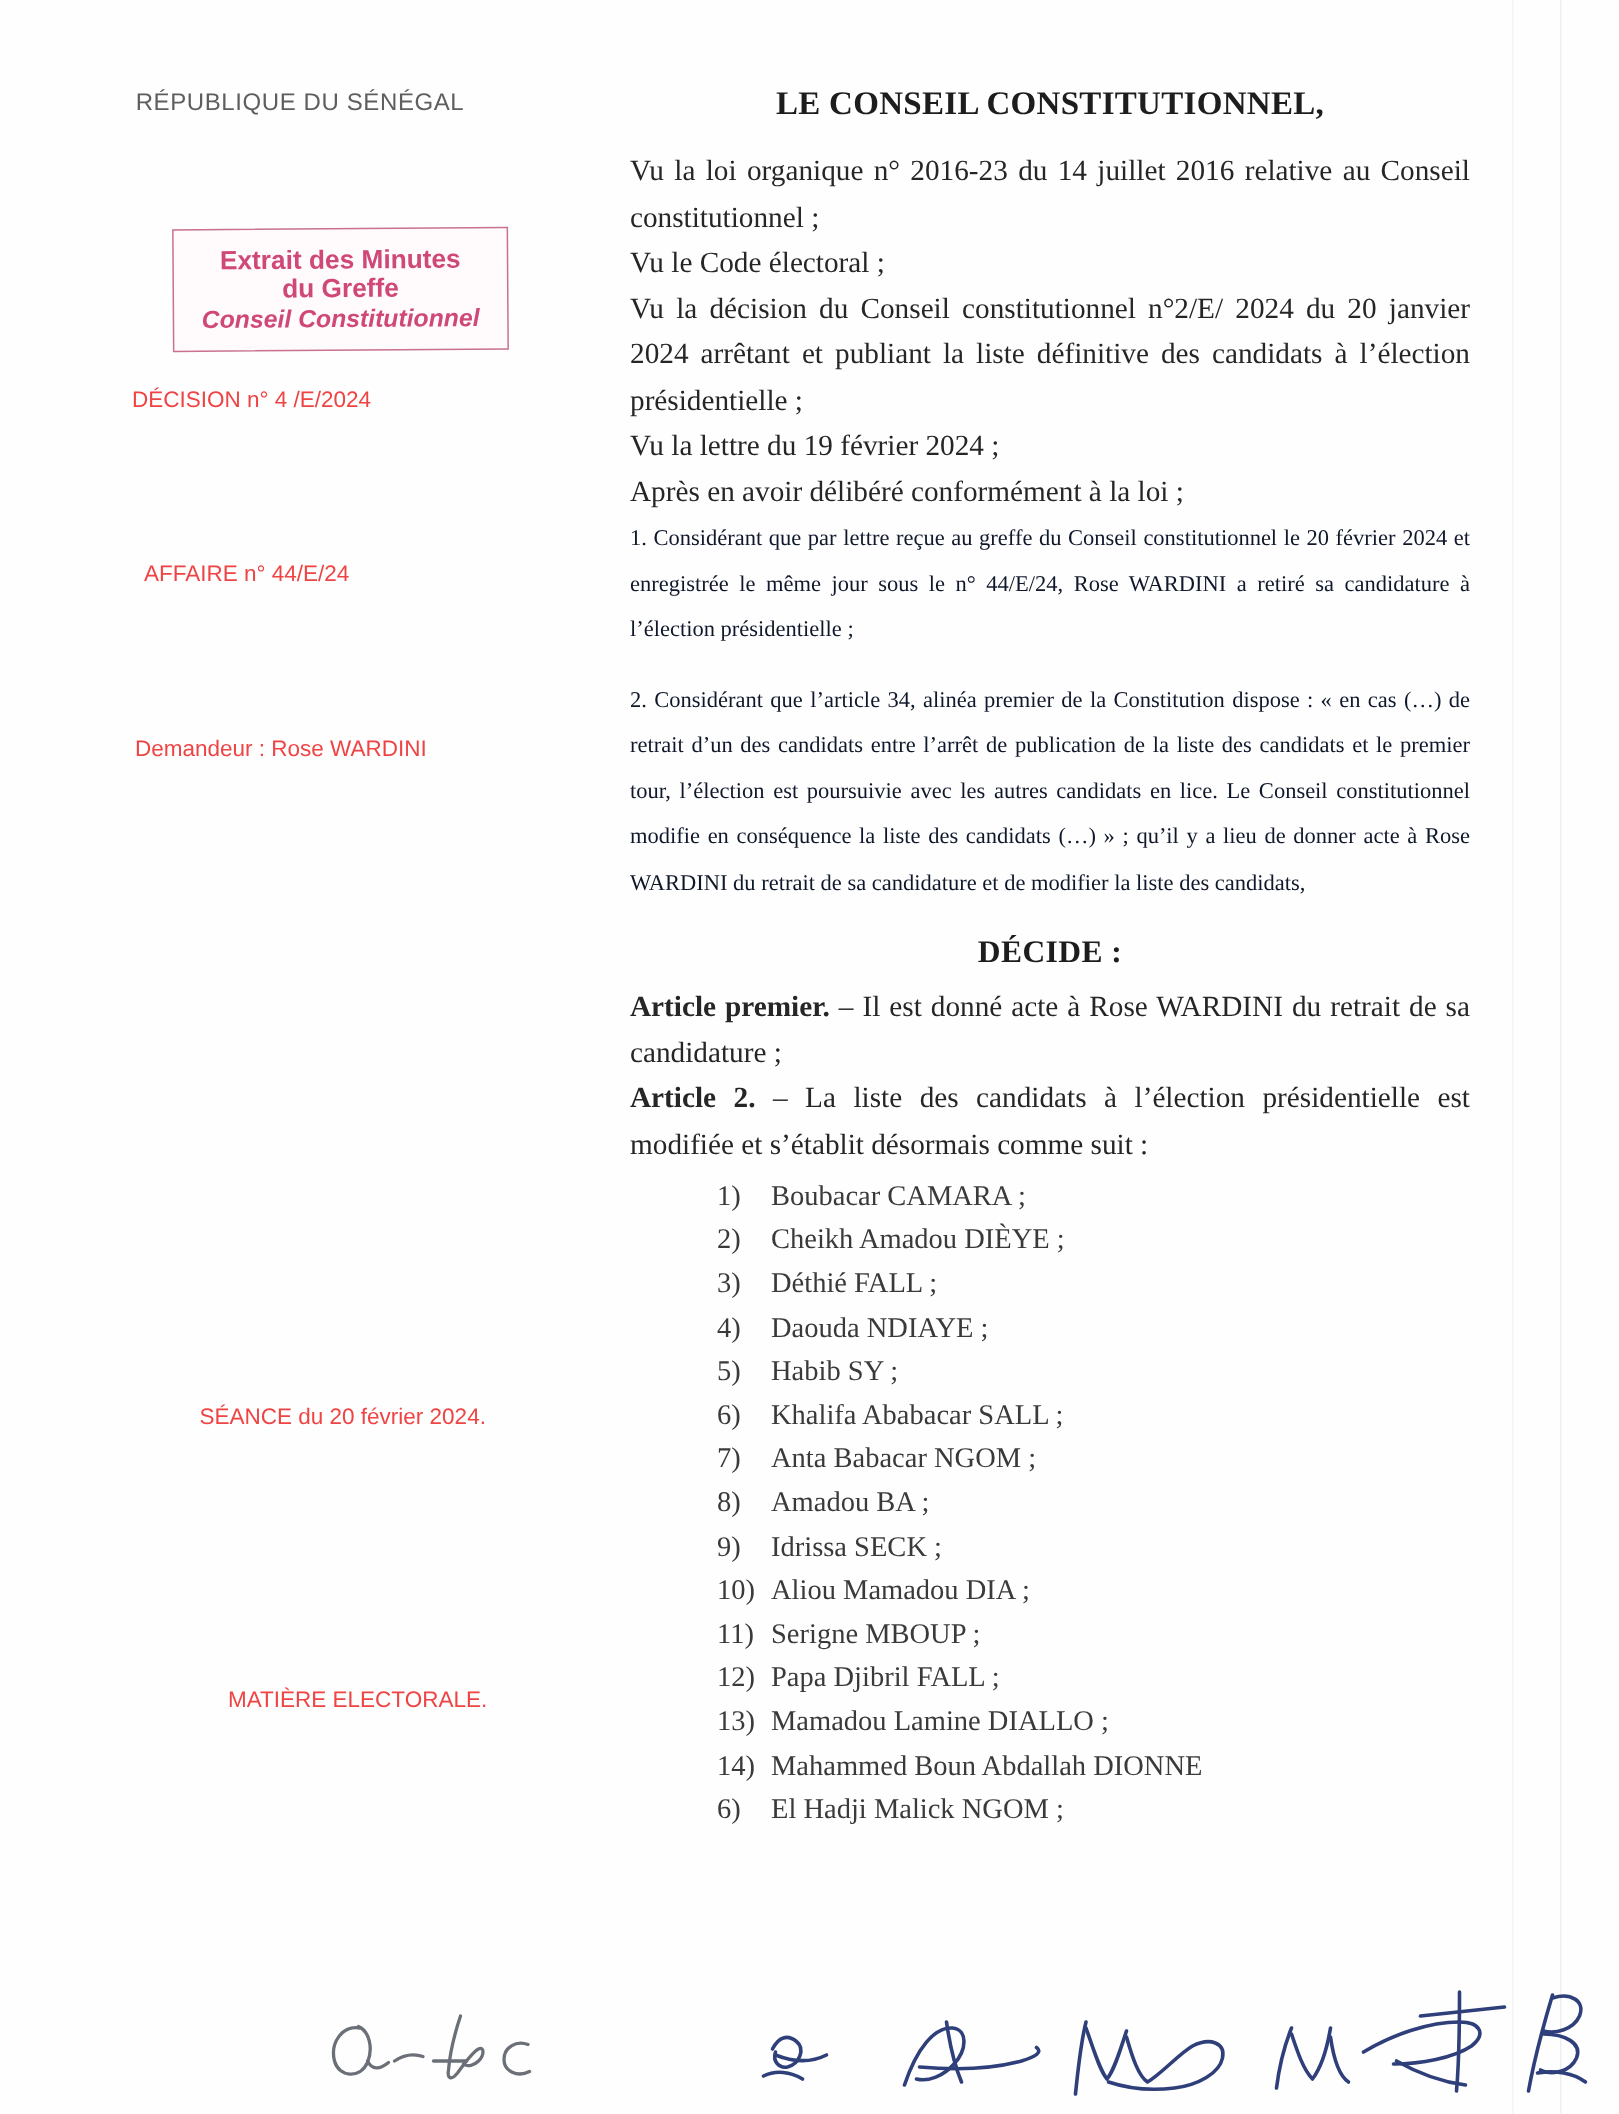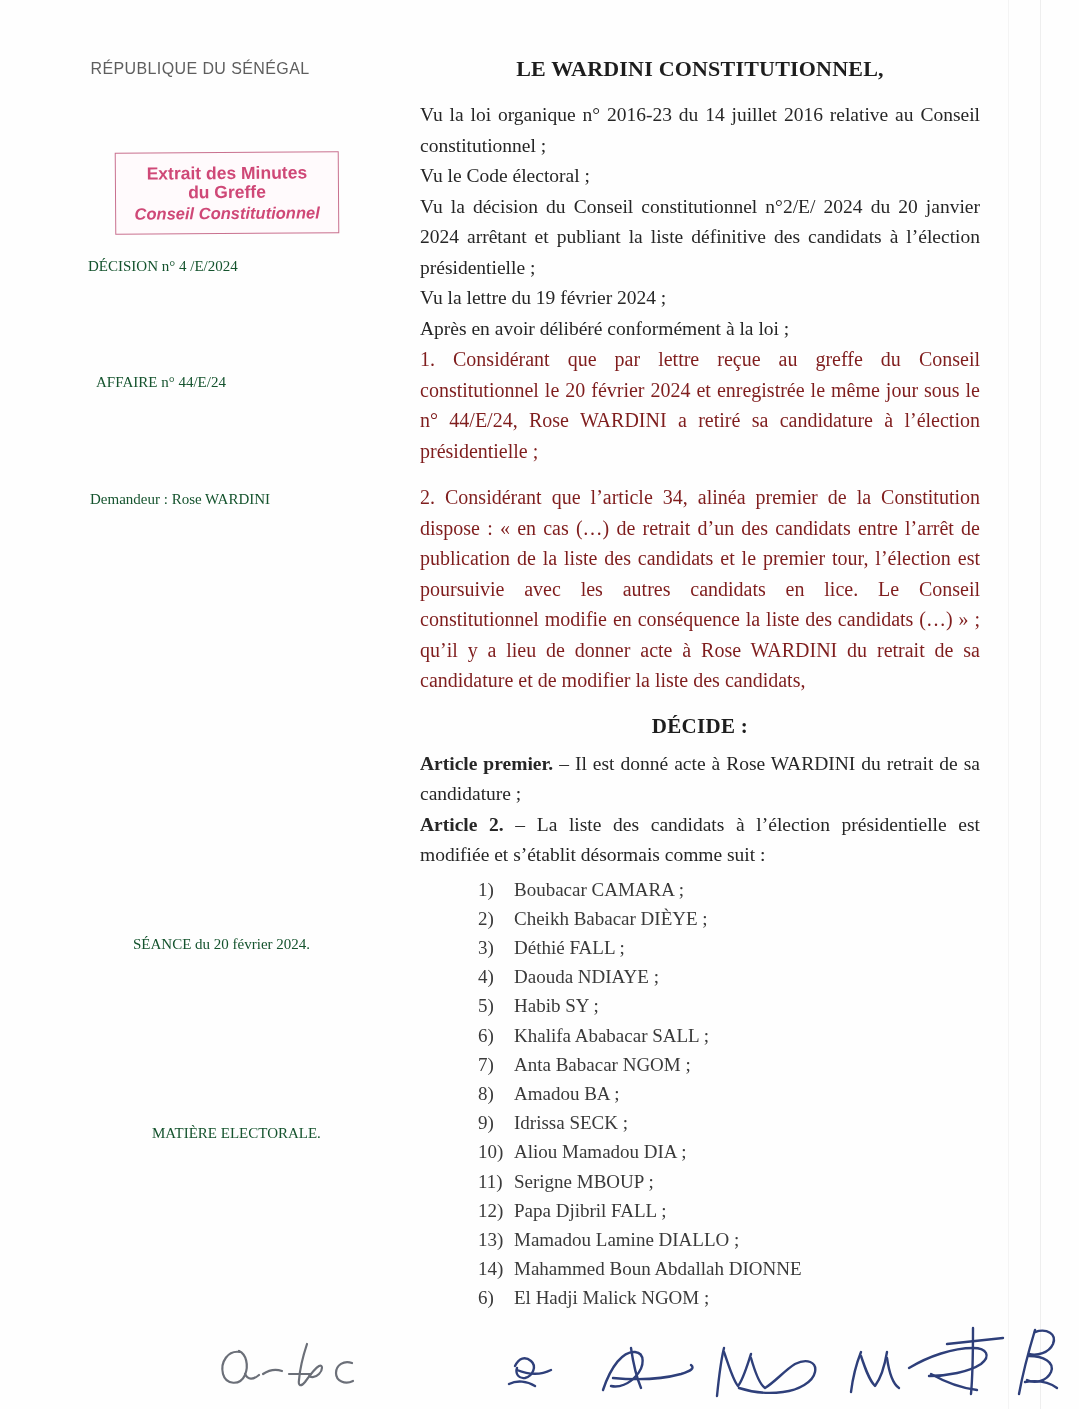--- a/index.html
+++ b/index.html
@@ -97,23 +97,23 @@
     font-style: italic;
     font-size: 16.5px;
     color: #cf4877;
     line-height: 1.1;
     white-space: nowrap;
     margin-top: 1px;
   }
 
   .sb-left {
     position: absolute;
-    font-family: Liberation Serif, serif;
+    font-family: Liberation Sans, sans-serif;
     font-size: 15px;
-    color: #14532d;
+    color: #ef4444;
     white-space: nowrap;
   }
   .sb-decision { left: 88px;  top: 258px; }
   .sb-affaire  { left: 96px;  top: 374px; }
   .sb-demand   { left: 90px;  top: 491px; }
   .sb-seance   { left: 133px; top: 936px; }
   .sb-matiere  { left: 152px; top: 1125px; }
 
   
   .sig-left {
@@ -146,23 +146,23 @@
   .vu-line {
     font-size: 19.5px;
     line-height: 30.5px;
     color: #262626;
     text-align: justify;
     text-justify: inter-word;
   }
   .vu-line.nowrap { white-space: nowrap; }
 
   .para {
-    font-size: 20px;
+    font-size: 15px;
     line-height: 30.5px;
-    color: #7f1d1d;
+    color: #0f172a;
     text-align: justify;
     text-justify: inter-word;
     margin-top: 0;
   }
   .para.spaced { margin-top: 16px; }
 
   .decide {
     text-align: center;
     font-size: 21px;
     font-weight: bold;
@@ -247,21 +247,21 @@
         <path d="M57 44 C63 40, 70 39, 76 41"></path>
         <path d="M101 14 C97 26, 94 38, 93 50 C92 56, 95 57, 99 52 C104 45, 109 38, 113 36 C117 34, 117 40, 113 44 C110 47, 106 48, 103 46"></path>
         <path d="M83 44 L105 44"></path>
         <path d="M146 33 C138 30, 130 35, 130 43 C130 51, 139 55, 147 51"></path>
       </g>
     </svg>
   </div>
 
   <div class="main">
 
-    <div class="doc-title">LE WARDINI CONSTITUTIONNEL,</div>
+    <div class="doc-title">LE CONSEIL CONSTITUTIONNEL,</div>
 
     <div class="vu-block">
       <div class="vu-line">Vu la loi organique n° 2016-23 du 14 juillet 2016 relative au Conseil constitutionnel ;</div>
       <div class="vu-line nowrap">Vu le Code électoral ;</div>
       <div class="vu-line">Vu la décision du Conseil constitutionnel n°2/E/ 2024 du 20 janvier 2024 arrêtant et publiant la liste définitive des candidats à l’élection présidentielle ;</div>
       <div class="vu-line nowrap">Vu la lettre du 19 février 2024 ;</div>
       <div class="vu-line nowrap">Après en avoir délibéré conformément à la loi ;</div>
     </div>
 
     <div class="para">1. Considérant que par lettre reçue au greffe du Conseil constitutionnel le 20 février 2024 et enregistrée le même jour sous le n° 44/E/24, Rose WARDINI a retiré sa candidature à l’élection présidentielle ;</div>
@@ -278,21 +278,21 @@
       <b>Article 2.</b><span> – La liste des candidats à l’élection présidentielle est modifiée et s’établit désormais comme suit :</span>
     </div>
 
     <ul class="cand-list" id="candidate-list">
         <li class="cand-item">
           <span class="cand-num">1)</span>
           <span class="cand-name">Boubacar CAMARA ;</span>
         </li>
         <li class="cand-item">
           <span class="cand-num">2)</span>
-          <span class="cand-name">Cheikh Babacar DIÈYE ;</span>
+          <span class="cand-name">Cheikh Amadou DIÈYE ;</span>
         </li>
         <li class="cand-item">
           <span class="cand-num">3)</span>
           <span class="cand-name">Déthié FALL ;</span>
         </li>
         <li class="cand-item">
           <span class="cand-num">4)</span>
           <span class="cand-name">Daouda NDIAYE ;</span>
         </li>
         <li class="cand-item">

